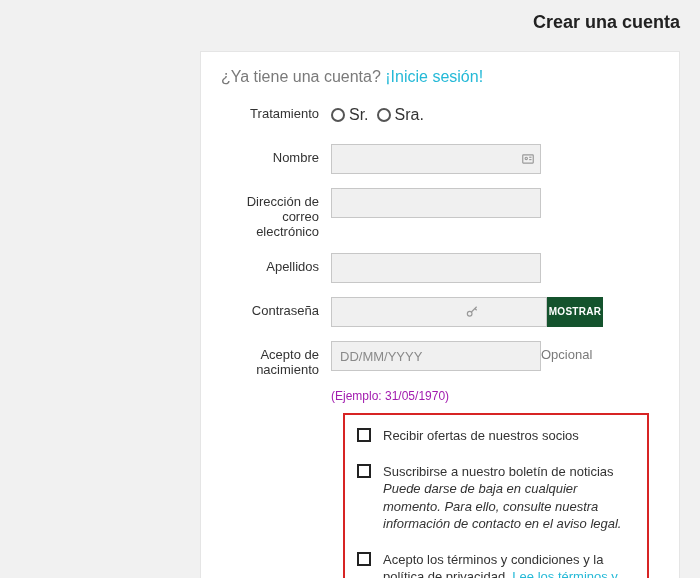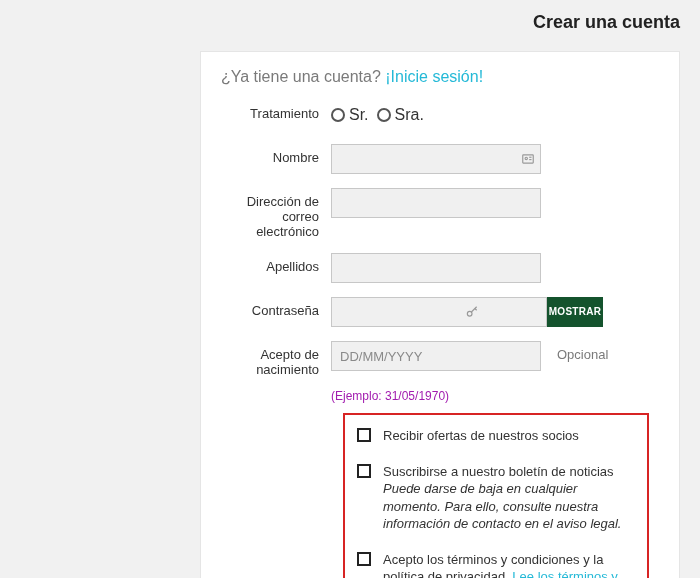--- a/index.html
+++ b/index.html
@@ -50,21 +50,20 @@
     padding-top: 6px;
     font-size: 13px;
     color: #333;
   }
   .form-row .control {
     flex: 0 0 210px;
     position: relative;
   }
   .form-row .aux {
     flex: 1;
-    padding-left: 16px;
     padding-top: 6px;
     color: #7a7a7a;
     font-size: 13px;
   }
   input[type=text], input[type=password] {
     width: 210px;
     height: 30px;
     border: 1px solid #c7c7c7;
     background: #f0f0f0;
     padding: 4px 8px;

